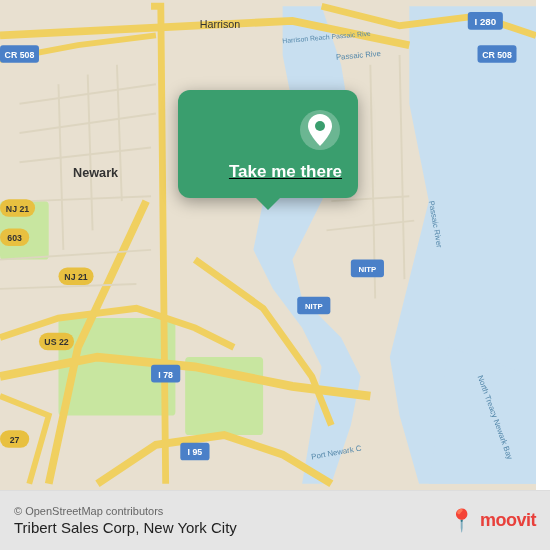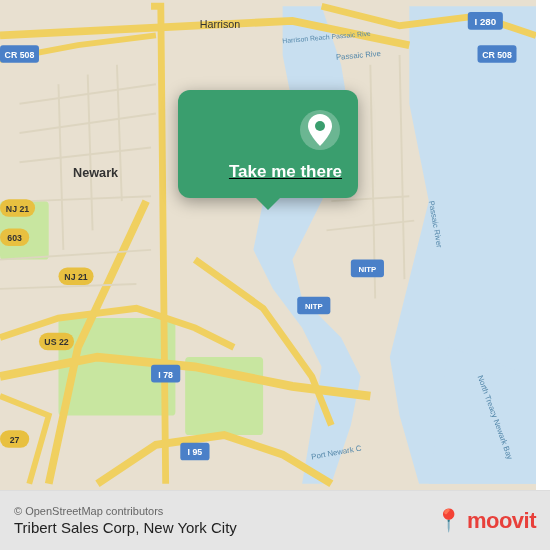--- a/index.html
+++ b/index.html
@@ -105,21 +105,21 @@
       gap: 4px;
     }
 
     .moovit-pin {
       color: #e8403b;
       font-size: 22px;
       line-height: 1;
     }
 
     .moovit-word {
-      font-size: 22px;
+      font-size: 18px;
       font-weight: bold;
       color: #e8403b;
       letter-spacing: -0.5px;
     }
   </style>
 </head>
 <body>
 
 <div id="map-container">
   <svg id="map-svg" viewBox="0 0 550 490" xmlns="http://www.w3.org/2000/svg">

